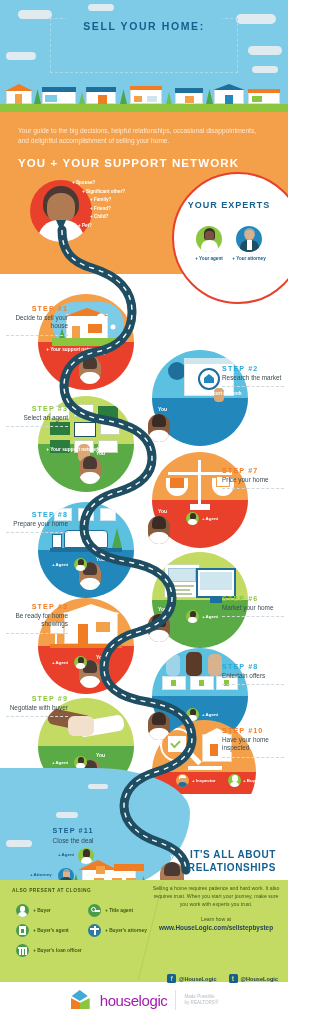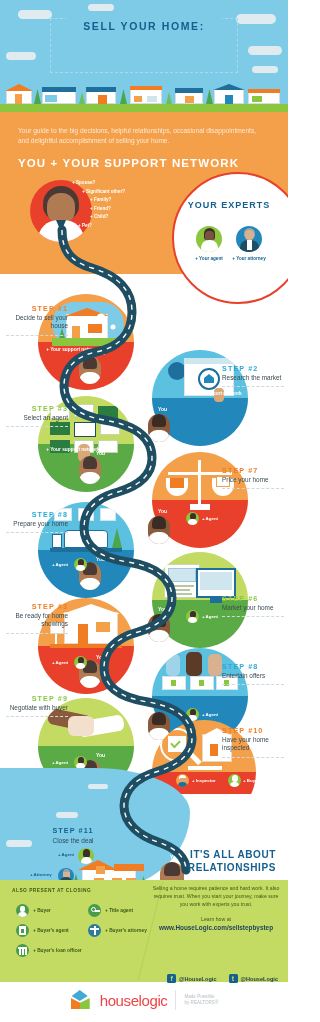--- a/index.html
+++ b/index.html
@@ -98,21 +98,21 @@
   .rc-url { color:#1d3f5e; font-size:6.4px; font-weight:bold; margin-top:2px; }
   .social { position:absolute; right:10px; top:974px; width:150px; display:flex; justify-content:flex-end; gap:12px; z-index:7; }
   .soc { display:flex; align-items:center; gap:3px; }
   .soc-ic { width:9px; height:9px; border-radius:1.5px; background:#15608f; color:#c3db63;
     font-size:7px; font-weight:bold; text-align:center; line-height:9px; }
   .soc-tx { color:#24424f; font-size:5.6px; font-weight:bold; }
 
   
   .footer { position:absolute; left:0; top:982px; width:288px; height:40px; background:#ffffff; }
   .fl-wrap { position:absolute; left:0; top:8px; width:288px; display:flex; justify-content:center; align-items:center; gap:8px; }
-  .fl-name { color:#ef4444; font-size:15px; letter-spacing:-0.4px; }
+  .fl-name { color:#a21caf; font-size:15px; letter-spacing:-0.4px; }
   .fl-div { width:1px; height:20px; background:#dfe4e6; }
   .fl-made { color:#b4bdc1; font-size:4.6px; line-height:6.4px; }
 </style>
 </head>
 <body>
 
 <div class="page">
 
   <div class="hero">
     <div class="cloud" style="left:18px; top:10px; width:34px; height:9px;"></div>

